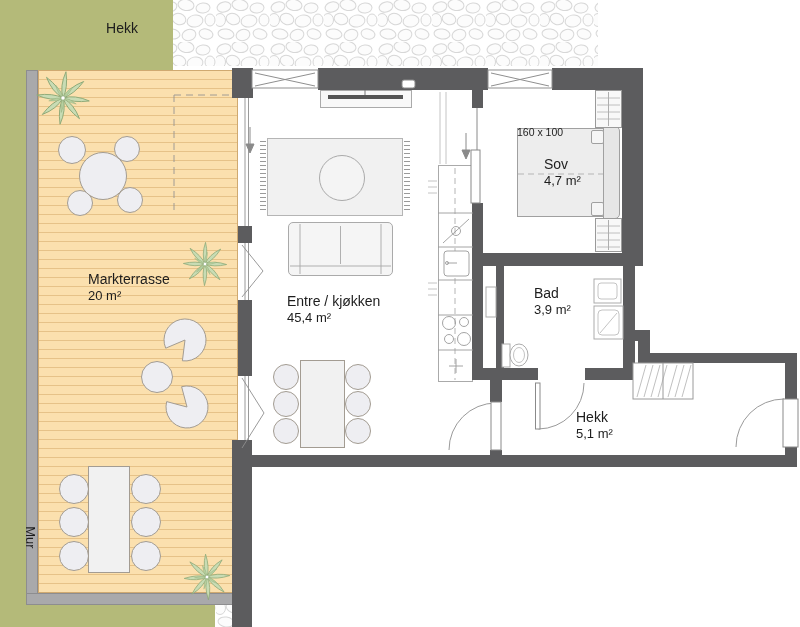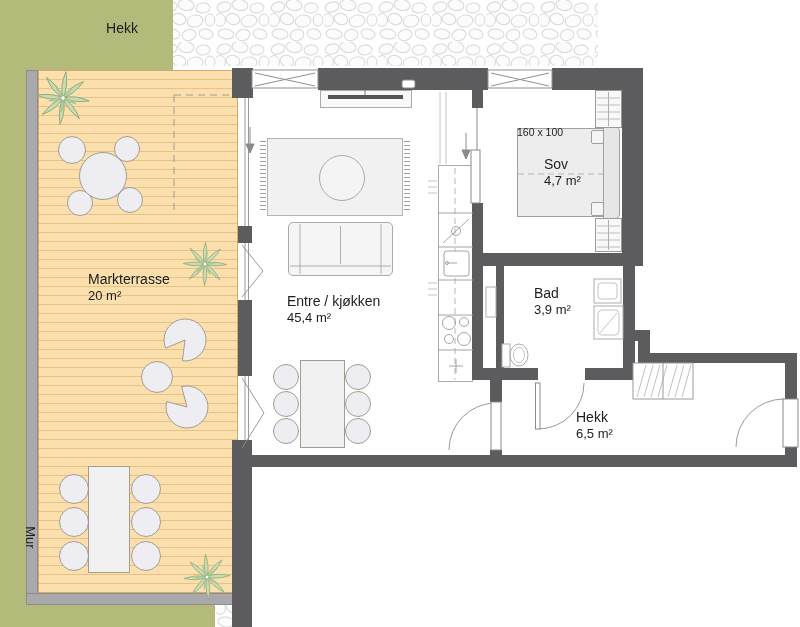--- a/index.html
+++ b/index.html
@@ -320,16 +320,16 @@
 
   <div class="lbl" style="left:517px;top:126px;font-size:10.5px">160 x 100</div>
 
   <div class="lbl room-lbl" style="left:534px;top:285px">
     <div class="nm">Bad</div>
     <div class="ar">3,9 m²</div>
   </div>
 
   <div class="lbl room-lbl" style="left:576px;top:409px">
     <div class="nm">Hekk</div>
-    <div class="ar">6,5 m²</div>
+    <div class="ar">5,1 m²</div>
   </div>
 
 </div>
 
 </body></html>

